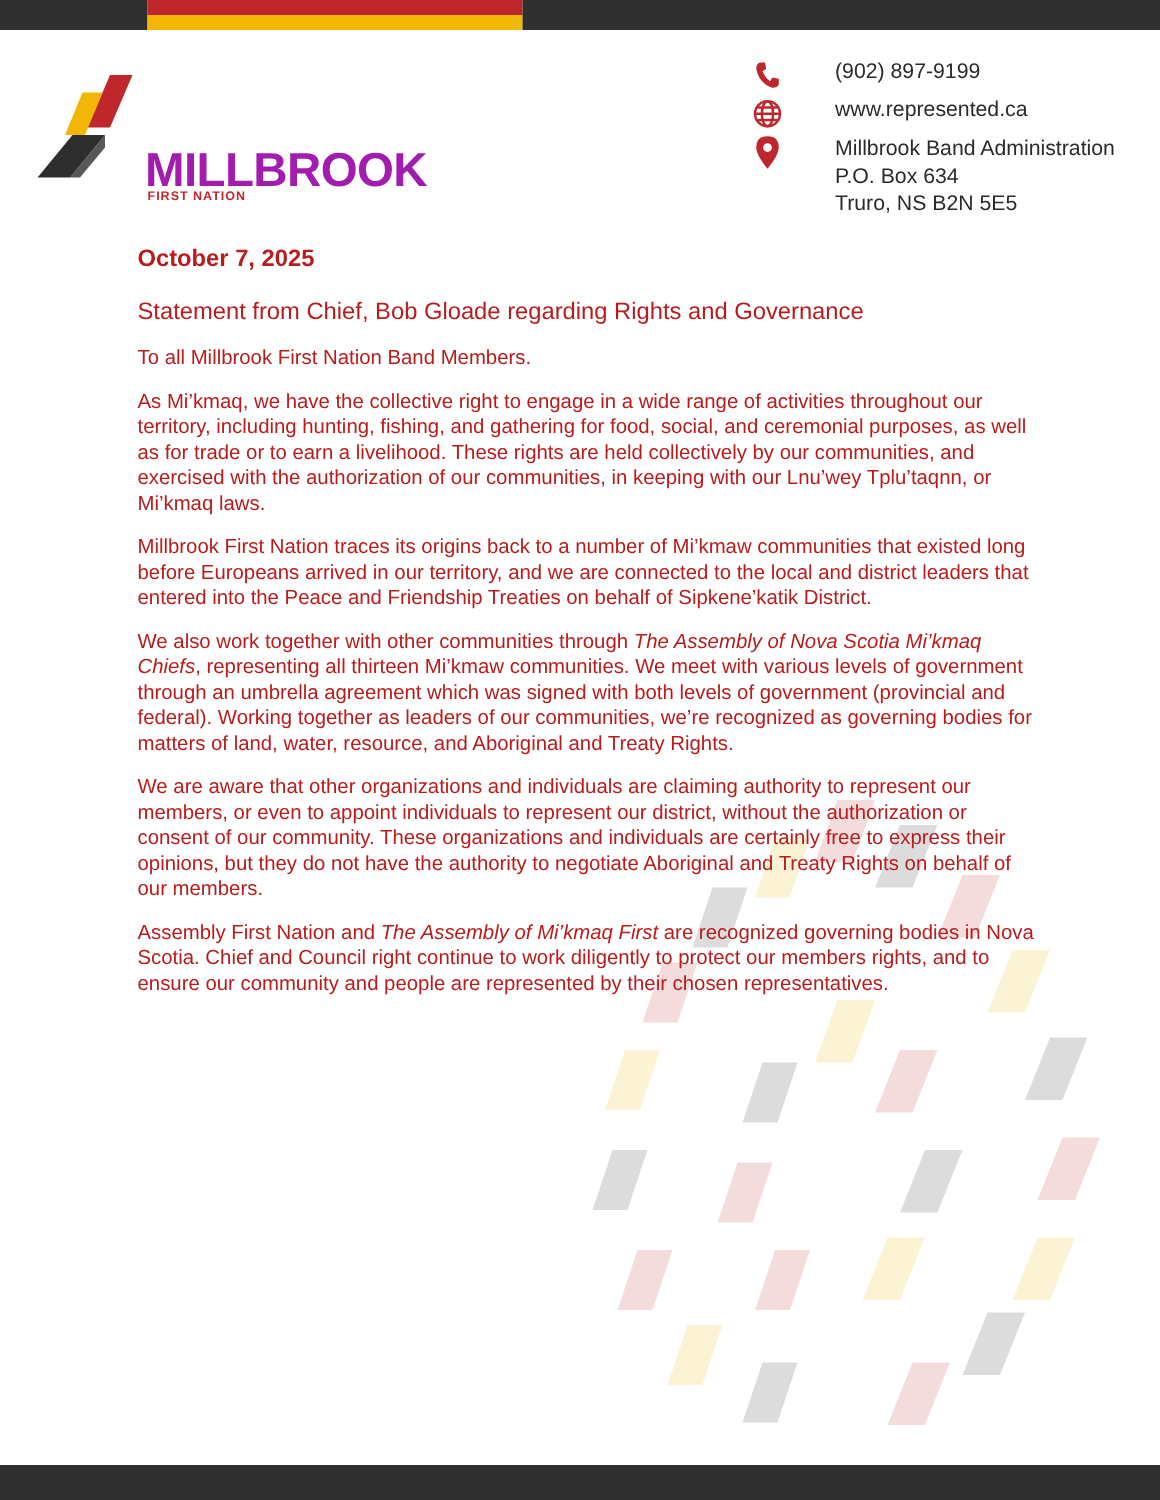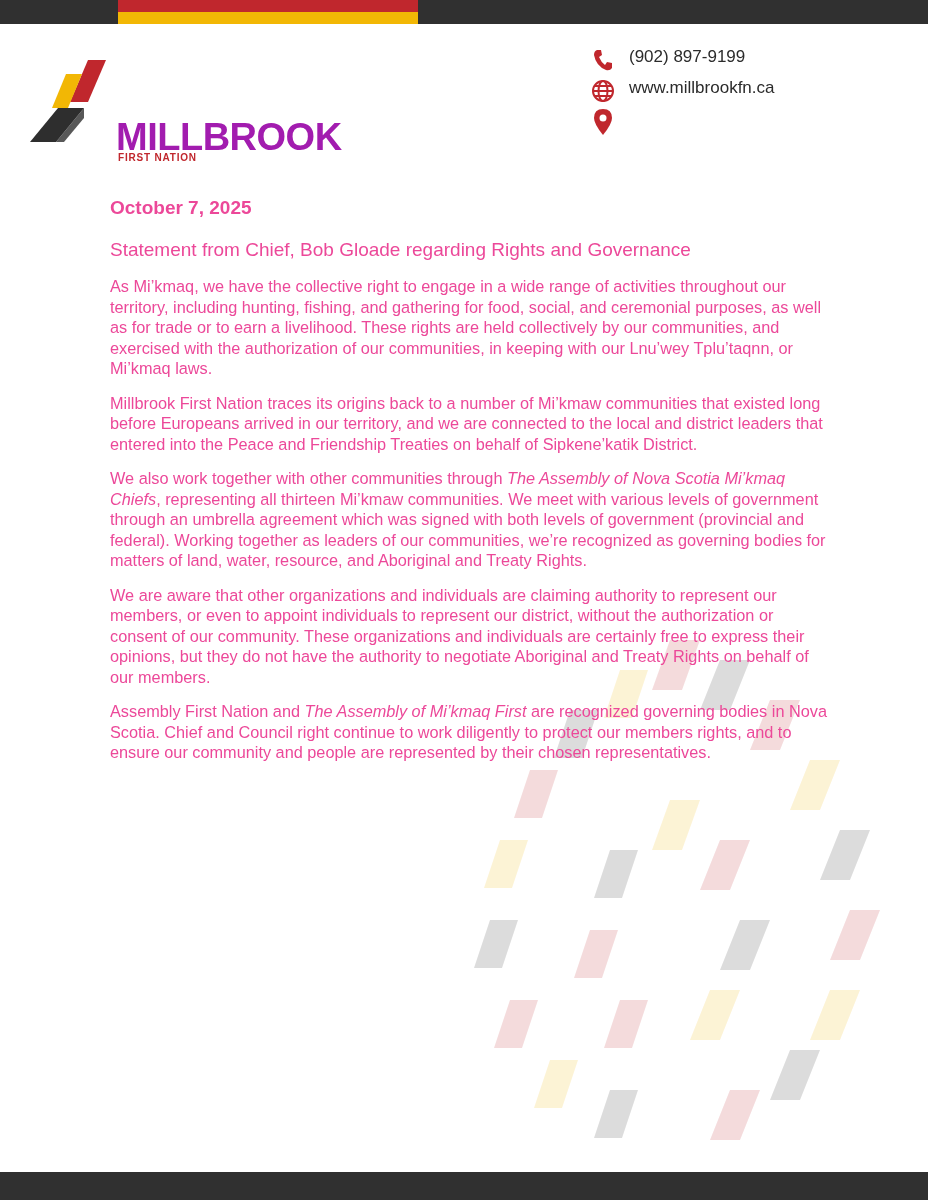--- a/index.html
+++ b/index.html
@@ -14,28 +14,28 @@
   .top-bar .seg-red { position: absolute; left: 118px; top: 0; width: 300px; height: 12px; background: #c0272d; }
   .top-bar .seg-yellow { position: absolute; left: 118px; top: 12px; width: 300px; height: 12px; background: #f2b705; }
   .bottom-bar { position: absolute; left: 0; top: 1172px; width: 928px; height: 28px; background: #303030; }
 
   .logo { position: absolute; left: 28px; top: 58px; width: 290px; height: 110px; }
   .logo-mark { position: absolute; left: 0; top: 0; width: 90px; height: 110px; }
   .logo-name { position: absolute; left: 88px; top: 60px; font-size: 38px; font-weight: bold; letter-spacing: -0.5px; color: #a21caf; line-height: 1; }
   .logo-sub { position: absolute; left: 90px; top: 94px; font-size: 10px; font-weight: bold; color: #c0272d; letter-spacing: 0.8px; }
 
   .contact { position: absolute; left: 588px; top: 44px; width: 320px; font-size: 17px; color: #2b2b2b; }
-  .contact-row { position: absolute; left: 1px; display: flex; align-items: flex-start; }
+  .contact-row { position: absolute; left: 12px; display: flex; align-items: flex-start; gap: 28px; }
   .contact-row .ico { width: 28px; height: 28px; margin-right: 12px; display: flex; align-items: center; justify-content: center; }
   .contact-row .txt { line-height: 22px; }
   .row-phone { top: 2px; }
   .row-web { top: 33px; }
   .row-addr { top: 64px; }
 
-  .content { position: absolute; left: 110px; top: 196px; width: 720px; font-size: 16.3px; line-height: 20.5px; color: #ec4899; }
+  .content { position: absolute; left: 110px; top: 196px; width: 720px; font-size: 16.3px; line-height: 20.5px; color: #b91c1c; }
   .date { font-size: 19px; font-weight: bold; margin: 0 0 18px 0; line-height: 24px; }
   .title { font-size: 19px; font-weight: normal; margin: 0 0 14px 0; line-height: 24px; }
   .para { margin: 0 0 14px 0; }
   .para i { font-style: italic; }
 
   .watermark { position: absolute; left: 420px; top: 600px; width: 508px; height: 560px; opacity: 0.16; pointer-events: none; }
 </style>
 </head>
 <body>
 
@@ -69,28 +69,33 @@
   <div class="contact-row row-web">
     <span class="ico">
       <svg width="24" height="24" viewBox="0 0 24 24" fill="none" stroke="#c0272d" stroke-width="2">
           <circle cx="12" cy="12" r="10"></circle>
           <ellipse cx="12" cy="12" rx="4.5" ry="10"></ellipse>
           <line x1="2" y1="12" x2="22" y2="12"></line>
           <line x1="4" y1="7" x2="20" y2="7"></line>
           <line x1="4" y1="17" x2="20" y2="17"></line>
         </svg>
     </span>
-    <span class="txt">www.millbrookfn.ca</span>
+    <span class="txt">www.represented.ca</span>
   </div>
   <div class="contact-row row-addr">
     <span class="ico">
       <svg width="20" height="28" viewBox="0 0 20 28">
           <path d="M10 1 Q19 1 19 10 Q19 16 10 27 Q1 16 1 10 Q1 1 10 1 Z" fill="#c0272d"></path>
           <circle cx="10" cy="10" r="3.5" fill="#fff"></circle>
         </svg>
+    </span>
+    <span class="txt">
+      <span>Millbrook Band Administration</span><br>
+      <span>P.O. Box 634</span><br>
+      <span>Truro, NS B2N 5E5</span>
     </span>
   </div>
 </div>
 
 <svg class="watermark" viewBox="0 0 508 560">
   <g>
     <polygon points="250,40 280,40 262,90 232,90" fill="#c0272d"></polygon>
     <polygon points="300,60 330,60 310,110 280,110" fill="#2e2e2e"></polygon>
     <polygon points="200,70 228,70 212,118 184,118" fill="#f2b705"></polygon>
     <polygon points="350,100 380,100 360,150 330,150" fill="#c0272d"></polygon>
@@ -113,20 +118,21 @@
     <polygon points="320,320 350,320 330,370 300,370" fill="#2e2e2e"></polygon>
     <polygon points="170,330 198,330 182,378 154,378" fill="#c0272d"></polygon>
     <polygon points="290,390 320,390 300,440 270,440" fill="#f2b705"></polygon>
     <polygon points="200,400 228,400 212,448 184,448" fill="#c0272d"></polygon>
   </g>
 </svg>
 
 <div class="content">
   <p class="date">October 7, 2025</p>
   <p class="title">Statement from Chief, Bob Gloade regarding Rights and Governance</p>
+  <p class="para">To all Millbrook First Nation Band Members.</p>
   <p class="para">As Mi’kmaq, we have the collective right to engage in a wide range of activities throughout our territory, including hunting, fishing, and gathering for food, social, and ceremonial purposes, as well as for trade or to earn a livelihood. These rights are held collectively by our communities, and exercised with the authorization of our communities, in keeping with our Lnu’wey Tplu’taqnn, or Mi’kmaq laws.</p>
   <p class="para">Millbrook First Nation traces its origins back to a number of Mi’kmaw communities that existed long before Europeans arrived in our territory, and we are connected to the local and district leaders that entered into the Peace and Friendship Treaties on behalf of Sipkene’katik District.</p>
   <p class="para"><span>We also work together with other communities through </span><i>The Assembly of Nova Scotia Mi’kmaq Chiefs</i><span>, representing all thirteen Mi’kmaw communities.  We meet with various levels of government through an umbrella agreement which was signed with both levels of government (provincial and federal).  Working together as leaders of our communities, we’re recognized as governing bodies for matters of land, water, resource, and Aboriginal and Treaty Rights.</span></p>
   <p class="para">We are aware that other organizations and individuals are claiming authority to represent our members, or even to appoint individuals to represent our district, without the authorization or consent of our community. These organizations and individuals are certainly free to express their opinions, but they do not have the authority to negotiate Aboriginal and Treaty Rights on behalf of our members.</p>
   <p class="para"><span>Assembly First Nation and </span><i>The Assembly of Mi’kmaq First</i><span> are recognized governing bodies in Nova Scotia.  Chief and Council right continue to work diligently to protect our members rights, and to ensure our community and people are represented by their chosen representatives.</span></p>
 </div>
 
 <div class="bottom-bar"></div>
 
 </body></html>

